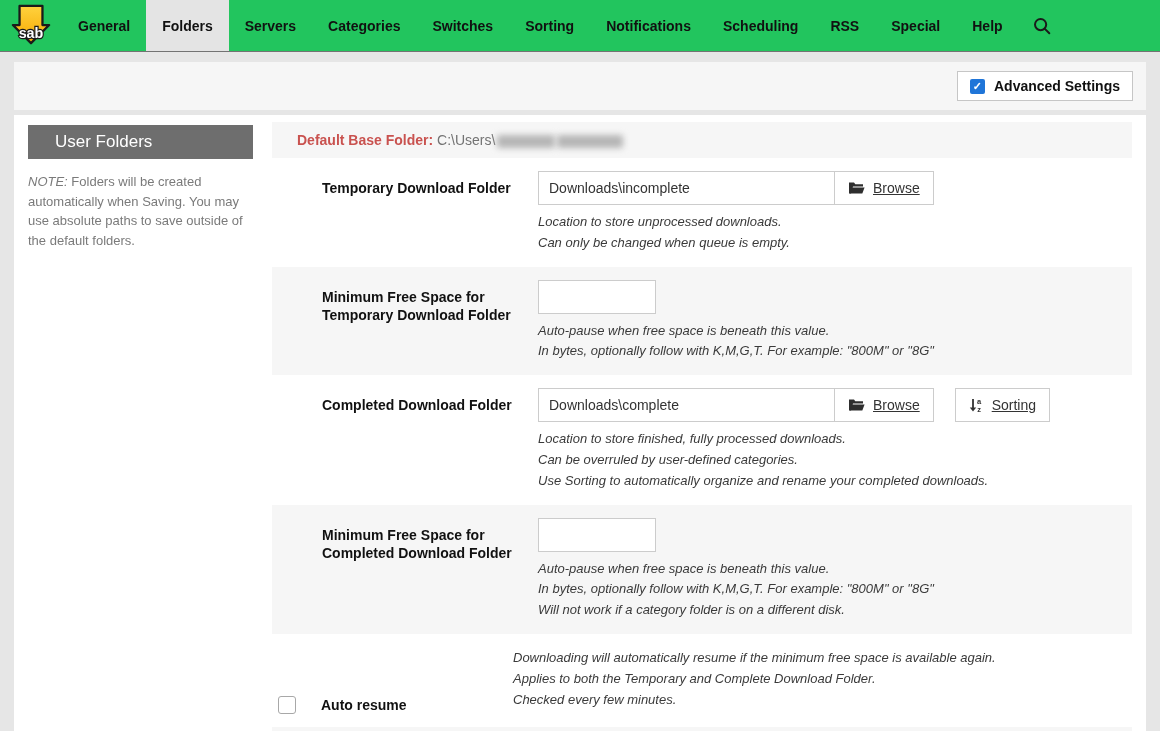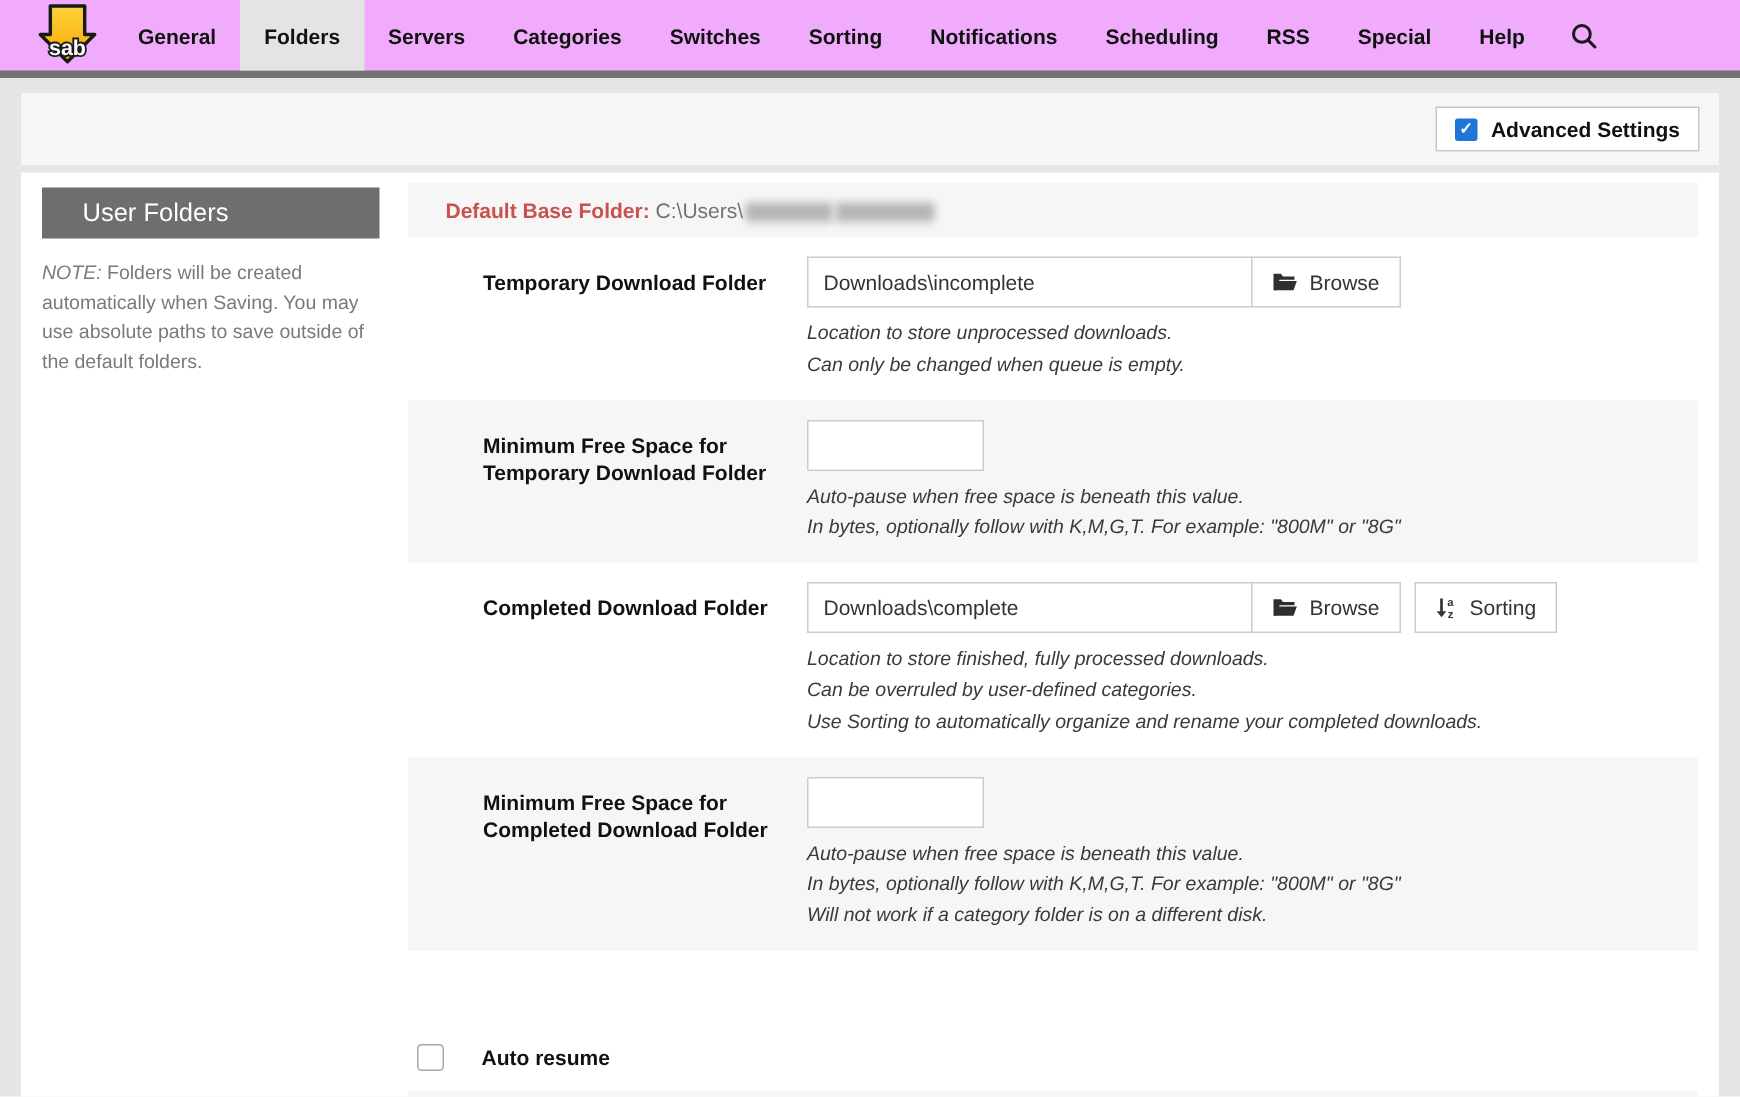--- a/index.html
+++ b/index.html
@@ -5,22 +5,22 @@
   * { margin:0; padding:0; box-sizing:border-box; }
   html,body { width:1160px; height:731px; overflow:hidden; }
   body {
     background:#e6e6e6;
     font-family:"Liberation Sans", sans-serif;
     color:#111;
   }
 
   
   .nav {
-    height:52px; background:#f0abfc; border-bottom:5px solid #737373;
-    display:flex; align-items:stretch; padding-left:14px;
+    height:52px; background:#22c55e; border-bottom:1px solid #737373;
+    display:flex; align-items:stretch; padding-left:0;
   }
   .logo {
     width:62px; display:flex; align-items:center; justify-content:center;
     cursor:pointer;
   }
   .tab {
     display:flex; align-items:center; padding:0 16px;
     font-size:14px; font-weight:bold; color:#111; cursor:pointer;
     white-space:nowrap;
   }
@@ -83,20 +83,21 @@
   }
   .txt.wide { width:297px; }
   .txt.small { width:118px; }
 
   .igroup { display:inline-flex; align-items:stretch;border-radius:16px; }
   .btn {
     display:inline-flex; align-items:center; gap:8px; height:34px;
     background:#fff; border:1px solid #ccc; padding:0 13px;
     font-size:14px; color:#333; cursor:pointer; white-space:nowrap;
     font-family:"Liberation Sans", sans-serif;
+    text-decoration:underline;
   }
   .igroup .btn { margin-left:-1px; }
   .btn-gap { margin-left:9px; }
 
   .fhelp {
     font-style:italic; font-size:13px; color:#3a3a3a; line-height:1.6;
     margin-top:7px;
   }
 
   .cb-row { padding-left:6px; }
@@ -200,21 +201,21 @@
             <div>In bytes, optionally follow with K,M,G,T. For example: "800M" or "8G"</div>
           </div>
         </div>
       </div>
     </div>
 
     <div class="frow">
       <div class="frow-inner">
         <div class="flabel">Completed Download Folder</div>
         <div class="fcontrol">
-          <div style="display:flex; align-items:center;">
+          <div style="display:flex; align-items:center;gap:12px;">
             <div class="igroup">
               <input class="txt wide" type="text" value="Downloads\complete" style="">
               <button class="btn">
                 <svg width="17" height="14" viewBox="0 0 17 14">
                   <path d="M1 1.5 h5 l1.3 1.8 H15 v2.2 H5 L3 12.5 H1 z" fill="#2e2e2e"></path>
                   <path d="M1.6 12.5 L4 6.4 h12.6 l-2.3 6.1 z" fill="#2e2e2e"></path>
                 </svg>
                 <span>Browse</span>
               </button>
             </div>
@@ -252,20 +253,25 @@
         </div>
       </div>
     </div>
 
     <div class="frow cb-row">
       <div class="frow-inner">
         <div class="cbwrap">
           <span class="cb-empty"></span>
           <span class="cb-label">Auto resume</span>
         </div>
+        <div class="fhelp">
+          <div>Downloading will automatically resume if the minimum free space is available again.</div>
+          <div>Applies to both the Temporary and Complete Download Folder.</div>
+          <div>Checked every few minutes.</div>
+        </div>
       </div>
     </div>
 
     <div class="frow alt">
       
     </div>
 
   </div>
 </div>
 

